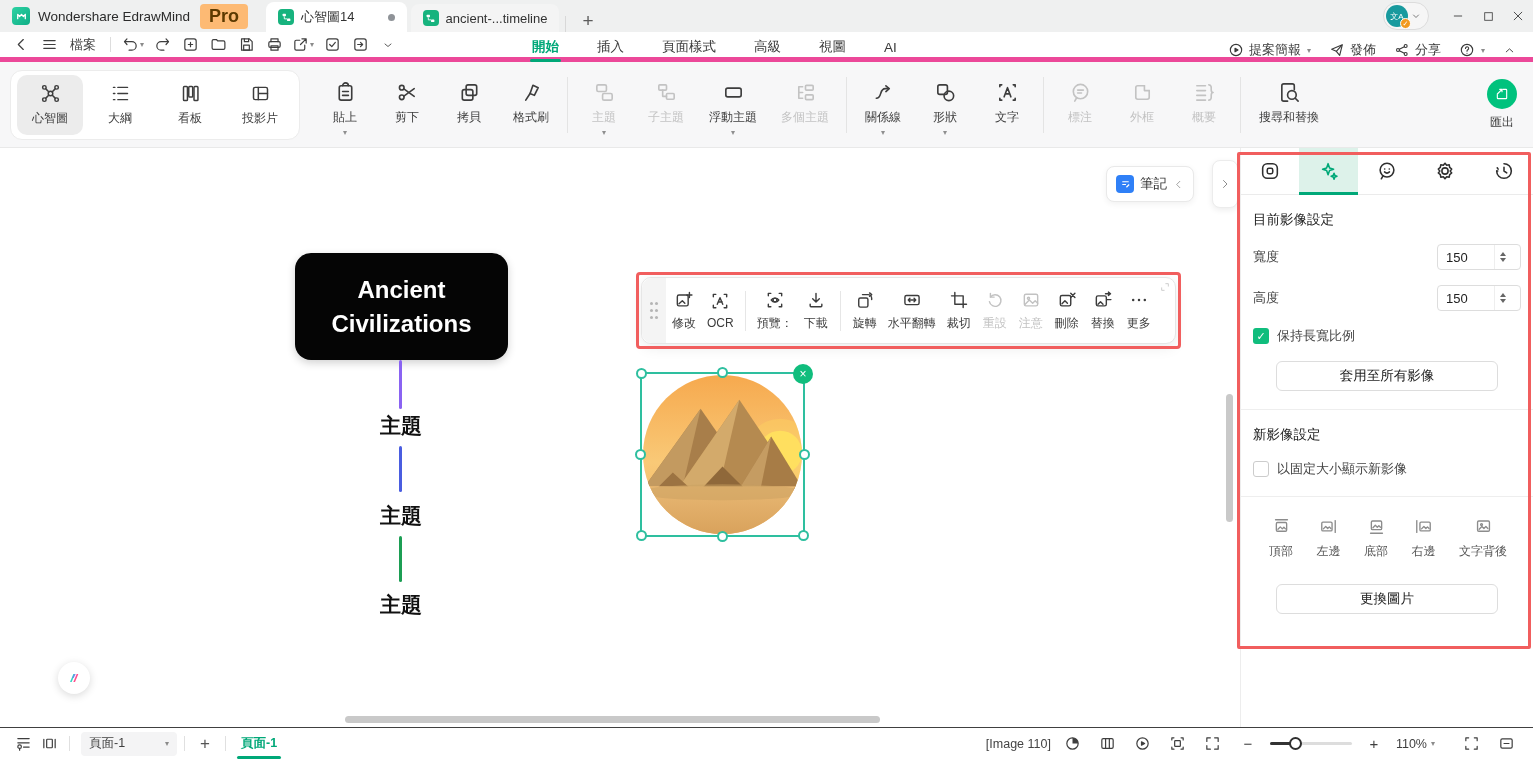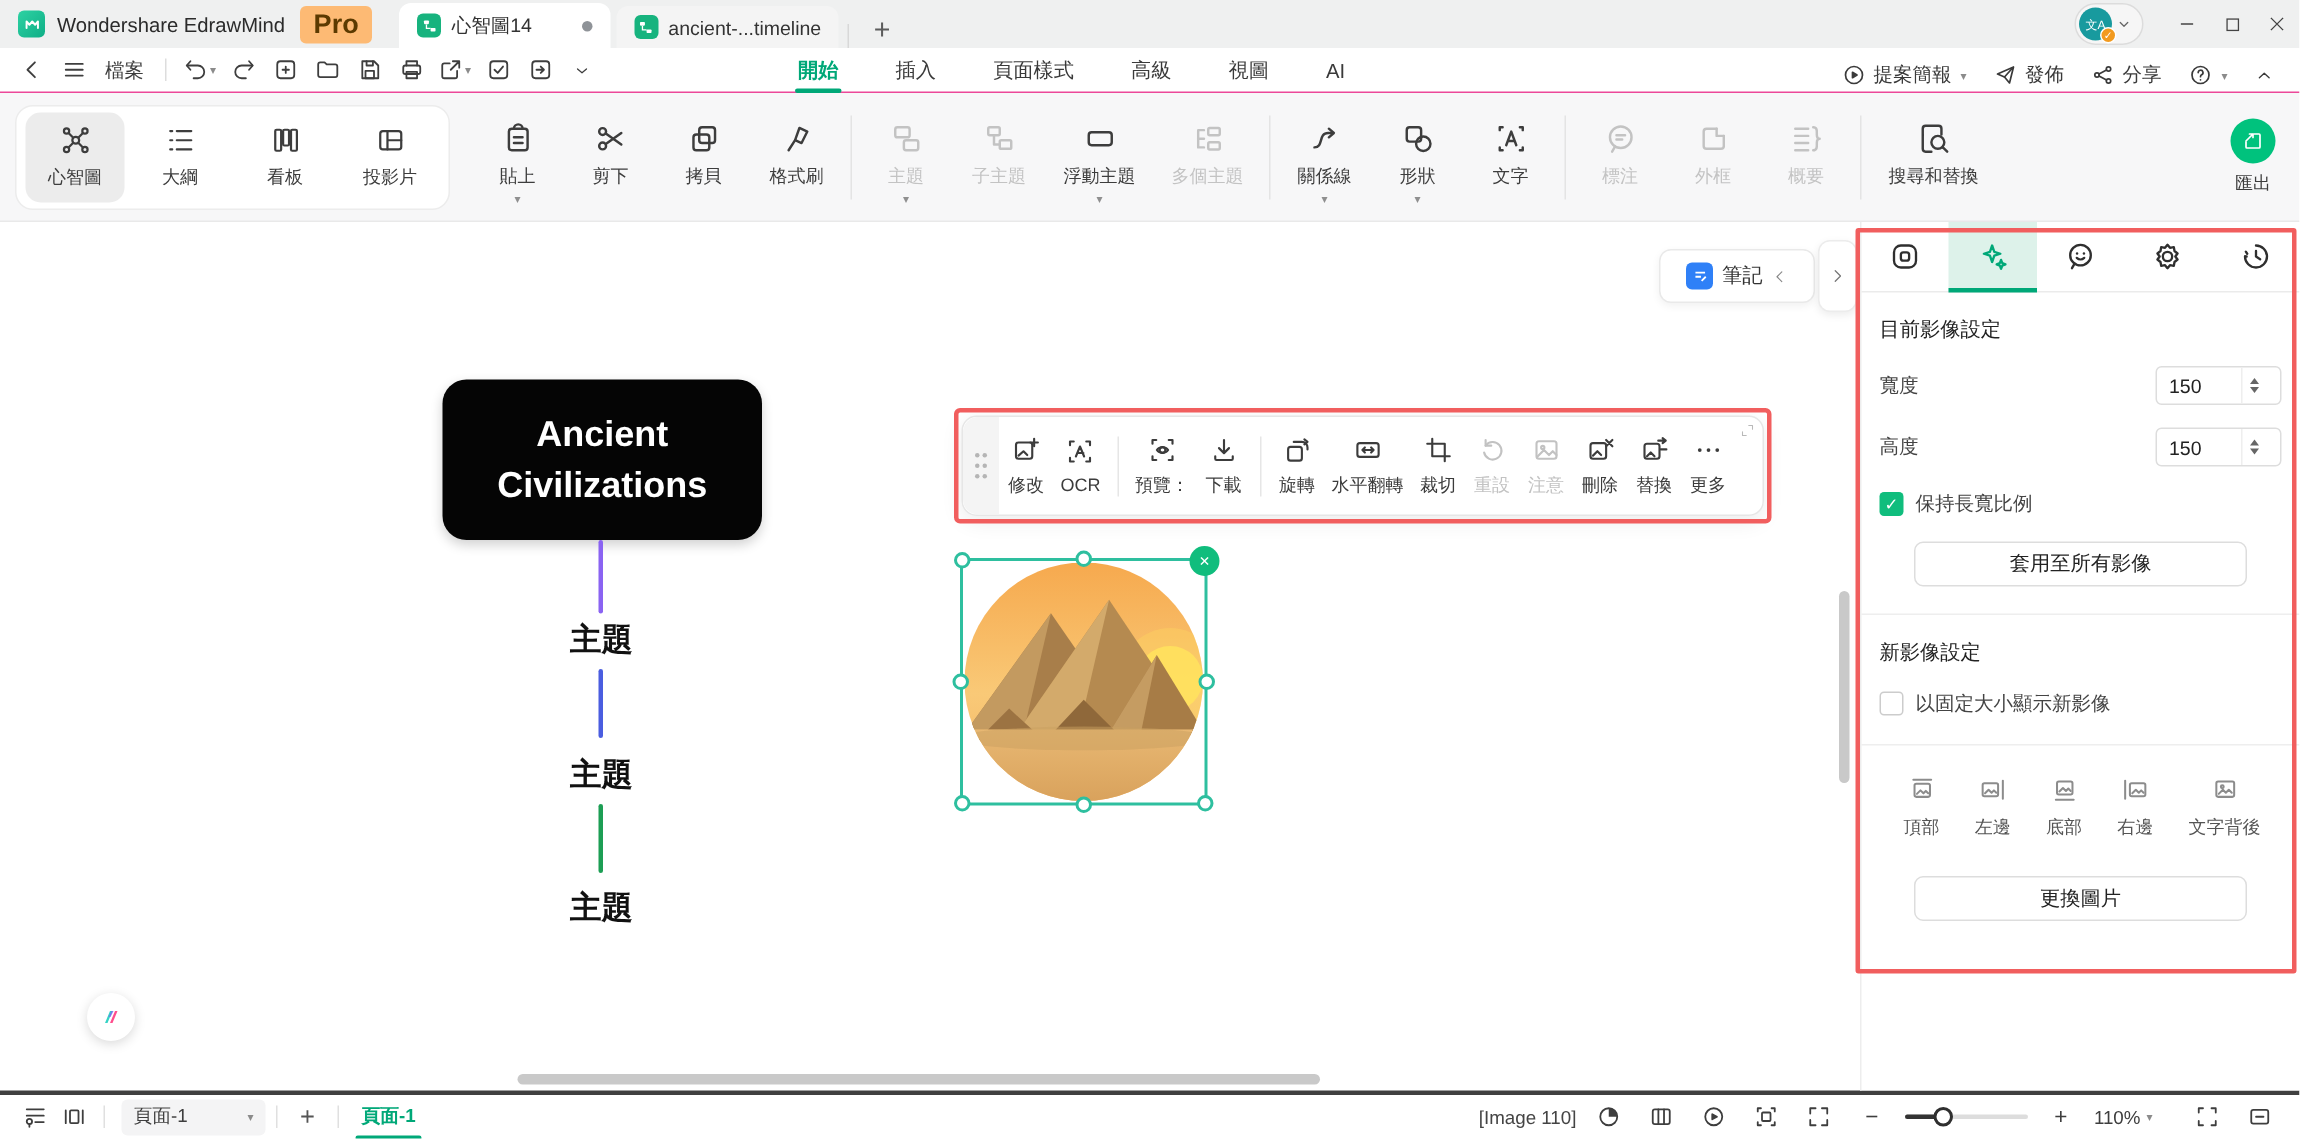--- a/index.html
+++ b/index.html
@@ -21,21 +21,21 @@
   .moddot{width:7px;height:7px;border-radius:50%;background:#8f9398;margin-left:26px}
   .tabsep{width:1px;height:16px;background:#d8d8d8;margin:0 6px}
   .newtab{font-size:19px;color:#5c5c5c;padding:0 10px}
   .winctrl{position:absolute;right:0;top:0;height:32px;display:flex;align-items:center}
   .winbtn{width:30px;height:32px;display:flex;align-items:center;justify-content:center;color:#444}
   .avatarpill{display:flex;align-items:center;gap:2px;border:1px solid #dcdcdc;border-radius:14px;padding:2px 6px 2px 2px;margin-right:14px;background:#f6f6f6}
   .avatar{width:22px;height:22px;border-radius:50%;background:#189a9e;color:#fff;font-size:8px;display:flex;align-items:center;justify-content:center;position:relative}
   .avbadge{position:absolute;right:-3px;bottom:-2px;width:11px;height:11px;border-radius:50%;background:#f29a1f;color:#fff;font-size:7px;display:flex;align-items:center;justify-content:center;border:1px solid #fff}
 
   
-  .menubar{height:30px;background:#fff;display:flex;align-items:center;position:relative;border-bottom:1px solid #ec4899}
+  .menubar{height:30px;background:#fff;display:flex;align-items:center;position:relative;border-bottom:5px solid #ec4899}
   .qa{display:flex;align-items:center;gap:2px;padding-left:8px}
   .qbtn{height:24px;min-width:26px;padding:0 3px;display:flex;align-items:center;justify-content:center;color:#3e3e3e;border-radius:4px}
   .qbtn .ic{width:17px;height:17px}
   .qfile{font-size:13px;padding:0 6px}
   .qsep{width:1px;height:15px;background:#ddd;margin:0 6px}
   .qcaret{font-size:8px;color:#8b8b8b;margin-left:1px}
   .ribtabs{position:absolute;left:530px;top:0;height:30px;display:flex;align-items:center;gap:34px}
   .ribtab{font-size:13.5px;color:#3a3a3a;height:30px;display:flex;align-items:center;position:relative;padding:0 2px}
   .ribtab.active{color:#00a878;font-weight:700}
   .ribtab.active::after{content:"";position:absolute;left:0;right:0;bottom:0;height:3px;border-radius:2px;background:#00a878}
@@ -54,21 +54,21 @@
   .ritem .ic{width:23px;height:23px}
   .ritem .rcaret{font-size:8px;color:#8f8f8f;line-height:4px}
   .ritem.dis{color:#c3c3c3}
   .rsep{width:1px;height:56px;background:#e4e4e4;margin:0 5px}
   .exportwrap{margin-left:auto;margin-right:16px;display:flex;flex-direction:column;align-items:center;gap:5px;font-size:12px}
   .exportcircle{width:30px;height:30px;border-radius:50%;background:#00c27d;display:flex;align-items:center;justify-content:center}
   .exportcircle .ic{width:16px;height:16px;color:#fff}
 
   
   .canvas{position:absolute;left:0;top:148px;width:1533px;height:579px;background:#fff}
-  .notesbtn{position:absolute;left:1106px;top:18px;width:104px;height:36px;background:#fff;border:1px solid #e9e9e9;border-radius:8px;box-shadow:0 2px 6px rgba(0,0,0,.06);display:flex;align-items:center;justify-content:center;gap:6px;font-size:13.5px;color:#333}
+  .notesbtn{position:absolute;left:1106px;top:18px;width:88px;height:36px;background:#fff;border:1px solid #e9e9e9;border-radius:8px;box-shadow:0 2px 6px rgba(0,0,0,.06);display:flex;align-items:center;justify-content:center;gap:6px;font-size:13.5px;color:#333}
   .noteicon{width:18px;height:18px;border-radius:4px;background:#2f80f7;color:#fff;display:flex;align-items:center;justify-content:center}
   .noteicon svg{width:11px;height:11px;stroke:#fff}
   .collapsetab{position:absolute;left:1212px;top:12px;width:26px;height:48px;background:#fff;border:1px solid #ececec;border-radius:8px;box-shadow:0 2px 6px rgba(0,0,0,.08);display:flex;align-items:center;justify-content:center;color:#777}
   .rootnode{position:absolute;left:295px;top:105px;width:213px;height:107px;background:#050505;border-radius:16px;display:flex;align-items:center;justify-content:center;text-align:center;color:#fff;font-size:24px;font-weight:700;line-height:34px;box-shadow:0 3px 8px rgba(0,0,0,.18)}
   .mline{position:absolute;width:3px;border-radius:2px}
   .mtopic{position:absolute;width:70px;text-align:center;font-size:21px;font-weight:700;color:#111}
   .ailogo{position:absolute;left:58px;top:514px;width:32px;height:32px;border-radius:50%;background:#fff;box-shadow:0 2px 8px rgba(0,0,0,.15);display:flex;align-items:center;justify-content:center}
   .hscroll{position:absolute;left:345px;top:568px;width:535px;height:7px;border-radius:4px;background:#c9c9c9}
   .vscroll{position:absolute;left:1226px;top:246px;width:7px;height:128px;border-radius:4px;background:#c9c9c9}
 
@@ -111,21 +111,21 @@
   .cbox.checked{background:#10bd7d;color:#fff}
   .cbox.un{background:#fff;border:1px solid #ccc}
   .pbtn{display:block;width:222px;height:30px;margin:16px auto 0;background:#fff;border:1px solid #ddd;border-radius:6px;font-size:13.5px;color:#222;font-family:inherit;text-align:center;line-height:28px}
   .pdivider{height:1px;background:#eee;margin:18px -12px 0}
   .posrow{display:flex;justify-content:space-between;margin:20px 14px 0 16px}
   .positem{display:flex;flex-direction:column;align-items:center;gap:7px;color:#8c8c8c;font-size:12px}
   .positem .ic{width:19px;height:19px}
   .positem .plab{color:#555}
 
   
-  .statusbar{position:absolute;left:0;top:727px;width:1533px;height:32px;background:#fff;border-top:3px solid #404040;display:flex;align-items:center;font-size:12.5px;color:#3e3e3e}
+  .statusbar{position:absolute;left:0;top:727px;width:1533px;height:32px;background:#fff;border-top:1px solid #404040;display:flex;align-items:center;font-size:12.5px;color:#3e3e3e}
   .sbtn{display:flex;align-items:center;justify-content:center;min-width:26px;height:26px;color:#3e3e3e}
   .sbtn .ic{width:17px;height:17px}
   .ssep{width:1px;height:15px;background:#e0e0e0;margin:0 7px}
   .pagedrop{display:flex;align-items:center;justify-content:space-between;width:96px;height:24px;background:#f4f4f5;border-radius:4px;padding:0 8px;margin-left:4px}
   .pagetab{color:#00a878;font-weight:700;position:relative;padding:0 8px;height:32px;display:flex;align-items:center}
   .pagetab::after{content:"";position:absolute;left:4px;right:4px;bottom:1px;height:3px;border-radius:2px;background:#00a878}
   .sright{margin-left:auto;display:flex;align-items:center;gap:9px;padding-right:14px}
   .slider{width:82px;height:3px;border-radius:2px;background:#ddd;position:relative}
   .slider .fill{position:absolute;left:0;top:0;height:3px;width:25px;background:#333;border-radius:2px}
   .knob{position:absolute;left:19px;top:-5px;width:13px;height:13px;border-radius:50%;background:#fff;border:2.5px solid #2f2f2f}

